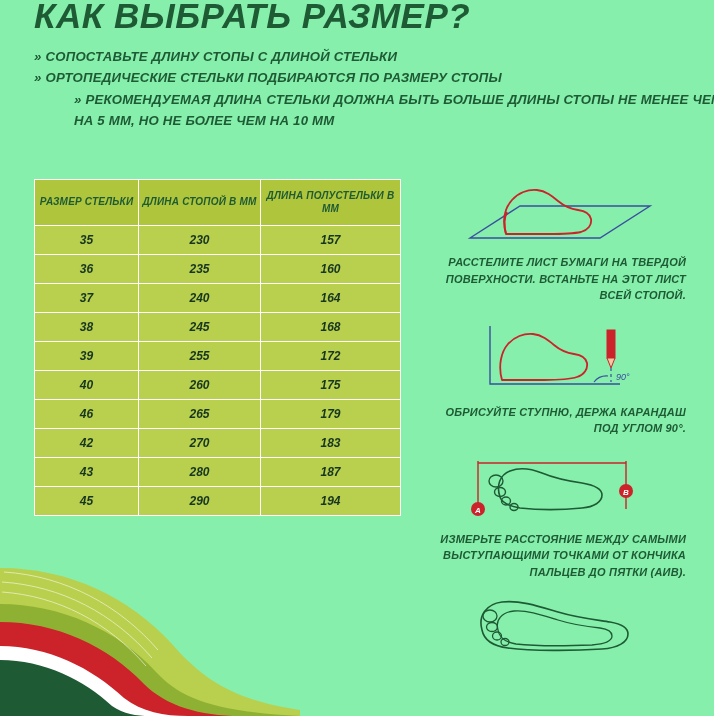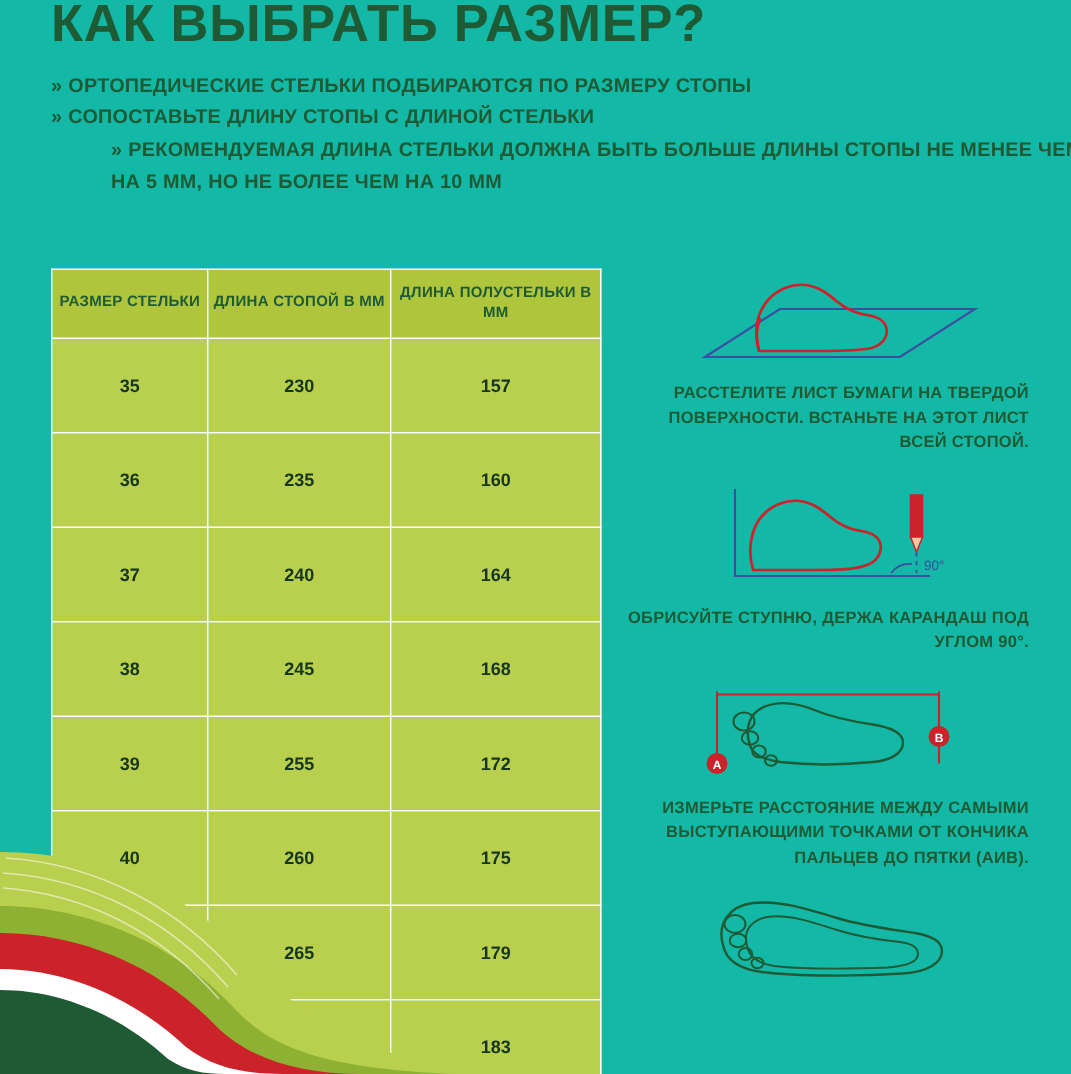--- a/index.html
+++ b/index.html
@@ -6,22 +6,23 @@
   html, body {
     margin: 0; padding: 0;
     width: 714px; height: 716px;
     background: #ffffff;
     font-family: "Liberation Sans", sans-serif;
     overflow: hidden;
   }
   #page {
     position: relative;
     width: 714px; height: 716px;
-    background: #14b8a6;
+    background: #86efac;
     overflow: hidden;
+    font-style: italic;
   }
 
   
   .title {
     position: absolute;
     left: 34px; top: -2px;
     width: 650px;
     font-size: 35px;
     font-weight: bold;
     letter-spacing: 0.5px;
@@ -66,21 +67,21 @@
     line-height: 1.25;
     border: 1px solid #ffffff;
     letter-spacing: 0.2px;
   }
   table.size-table td {
     background: #b9cf4e;
     color: #17361f;
     font-size: 12px;
     font-weight: bold;
     text-align: center;
-    padding: 24px 3px;
+    padding: 7px 3px;
     border: 1px solid #ffffff;
   }
   table.size-table col.c1 { width: 104px; }
   table.size-table col.c2 { width: 122px; }
   table.size-table col.c3 { width: 140px; }
 
   
   .steps {
     position: absolute;
     left: 418px; top: 176px;
@@ -114,24 +115,24 @@
 </style>
 </head>
 <body>
 
 <div id="page">
 
   <div class="title">КАК ВЫБРАТЬ РАЗМЕР?</div>
 
   <div class="bullets">
     <div class="bullet">
+      <span class="chev">»</span><span>СОПОСТАВЬТЕ ДЛИНУ СТОПЫ С ДЛИНОЙ СТЕЛЬКИ</span>
+    </div>
+    <div class="bullet">
       <span class="chev">»</span><span>ОРТОПЕДИЧЕСКИЕ СТЕЛЬКИ ПОДБИРАЮТСЯ ПО РАЗМЕРУ СТОПЫ</span>
-    </div>
-    <div class="bullet">
-      <span class="chev">»</span><span>СОПОСТАВЬТЕ ДЛИНУ СТОПЫ С ДЛИНОЙ СТЕЛЬКИ</span>
     </div>
     <div class="bullet wrap">
       <span class="chev">»</span><span>РЕКОМЕНДУЕМАЯ ДЛИНА СТЕЛЬКИ ДОЛЖНА БЫТЬ БОЛЬШЕ ДЛИНЫ СТОПЫ НЕ МЕНЕЕ ЧЕМ НА 5 ММ, НО НЕ БОЛЕЕ ЧЕМ НА 10 ММ</span>
     </div>
   </div>
 
   <div class="table-wrap">
     <table class="size-table">
       <colgroup>
           <col class="c1">

